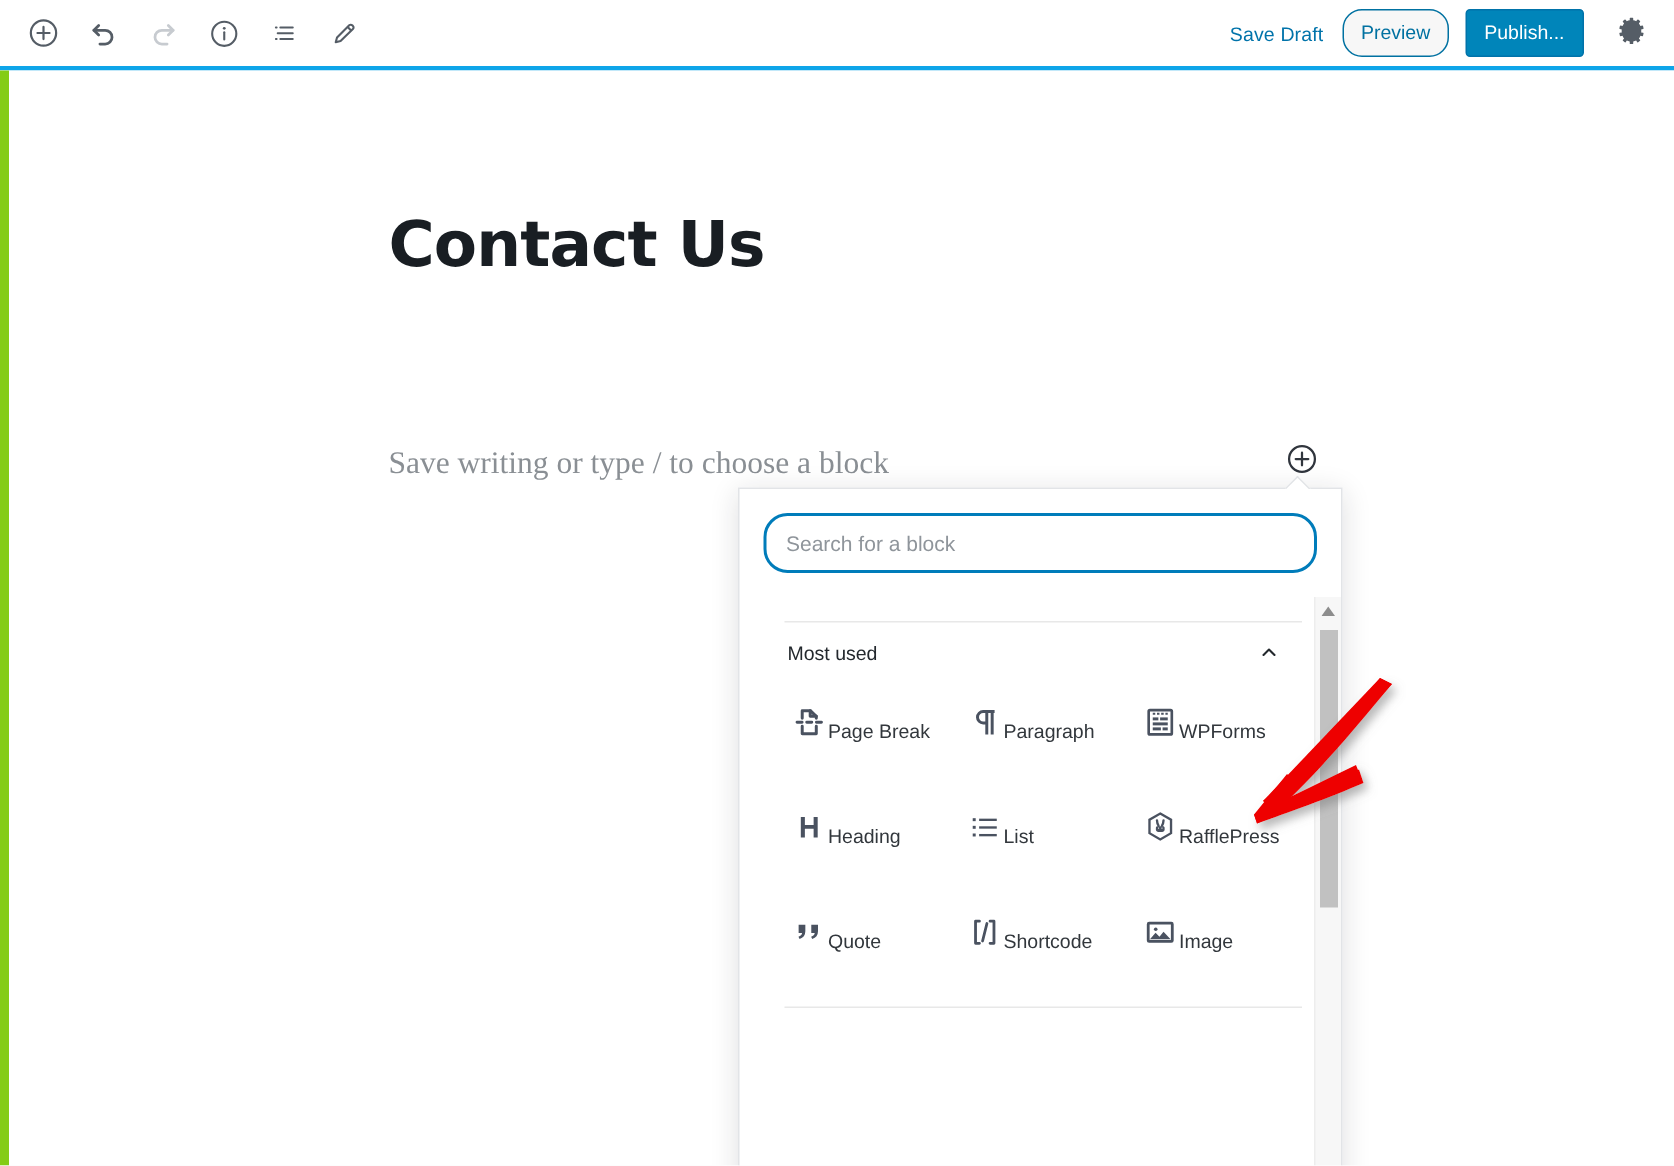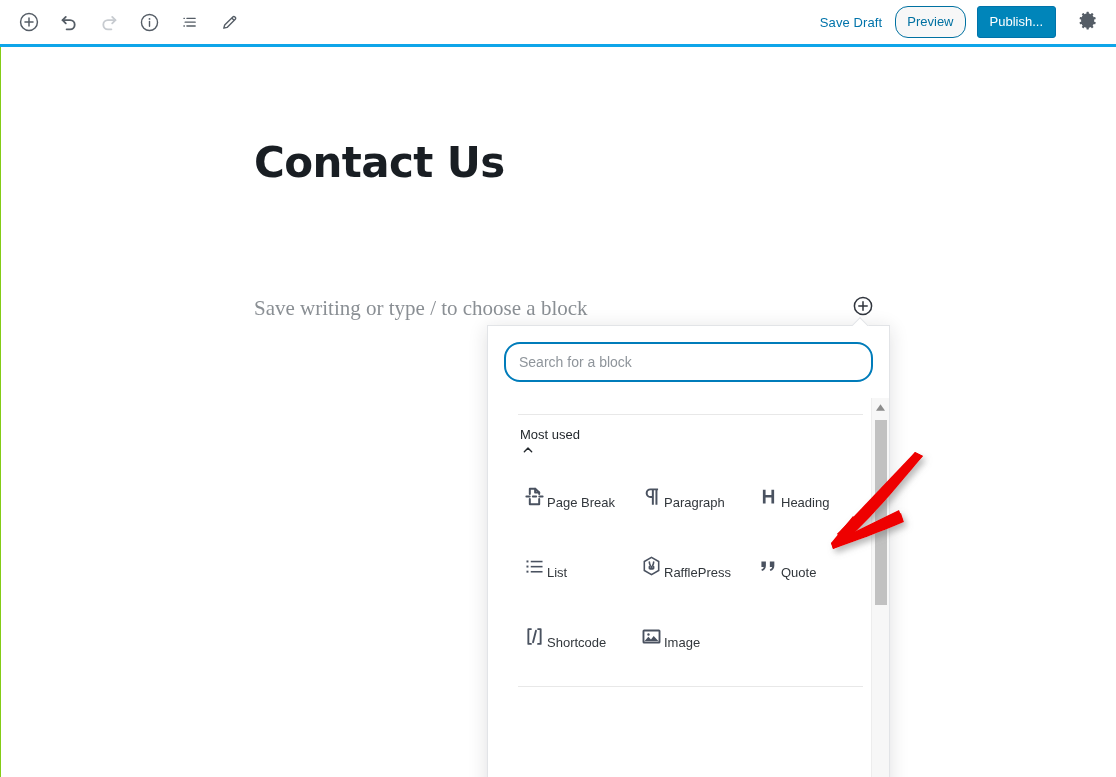--- a/index.html
+++ b/index.html
@@ -87,21 +87,21 @@
     color: #555d66;
     margin-left: 3px;
   }
 
   
   .editor-canvas {
     position: absolute;
     top: 47px; left: 0;
     width: 1116px; height: 730px;
     background: #ffffff;
-    border-left: 1px solid #84cc16;
+    border-left: 6px solid #84cc16;
     overflow: hidden;
     padding-left: 31px;
   }
   .post-title {
     position: absolute;
     left: 253px; top: 93px;
     font-family: "DejaVu Sans", sans-serif;
     font-size: 42px;
     font-weight: 700;
     letter-spacing: -0.6px;
@@ -181,25 +181,24 @@
     position: relative;
     width: 375px;
     padding: 0 16px;
   }
   .divider-top {
     margin: 16px 14px 0 14px;
     border-top: 1px solid #e8e8e8;
     width: 345px;
   }
   .panel-header {
-    display: flex; align-items: flex-start; justify-content: space-between;
+    display: flex; align-items: center; justify-content: space-between;
     padding: 12px 18px 6px 16px;
     width: 363px;
     cursor: pointer;
-    flex-direction: column;
   }
   .panel-title {
     font-size: 13px;
     color: #23282d;
     font-family: "Liberation Sans", sans-serif;
   }
   .chevron { color: #23282d; display: flex; }
 
   .block-grid {
     display: grid;
@@ -403,20 +402,34 @@
 
             <button class="block-item">
               <span class="block-icon">
                 <svg width="25" height="25" viewBox="0 0 24 24" fill="currentColor">
                   <path d="M18.3 4.2H11a4.6 4.6 0 0 0 0 9.2h1.35v6.4h1.9V6.1h1.55v13.7h1.9V6.1h.6V4.2zm-5.95 7.3H11a2.7 2.7 0 0 1 0-5.4h1.35v5.4z"></path>
                 </svg>
               </span>
               <span class="block-label">Paragraph</span>
             </button>
 
+            <button class="block-item">
+              <span class="block-icon">
+                <svg width="25" height="25" viewBox="0 0 24 24" fill="none" stroke="currentColor" stroke-width="1.7">
+                  <rect x="4.6" y="4.2" width="14.8" height="15.6" rx="0.8"></rect>
+                  <path d="M7.2 6.6h9.6" stroke-width="1.3" stroke-dasharray="1.6 1.1"></path>
+                  <rect x="7.2" y="8.9" width="3.6" height="1.9" fill="currentColor" stroke="none"></rect>
+                  <rect x="11.9" y="8.9" width="4.9" height="1.9" fill="currentColor" stroke="none"></rect>
+                  <rect x="7.2" y="12.1" width="9.6" height="1.9" fill="currentColor" stroke="none"></rect>
+                  <rect x="7.2" y="15.3" width="5.2" height="1.9" fill="currentColor" stroke="none"></rect>
+                  <rect x="13.5" y="15.3" width="3.3" height="1.9" fill="currentColor" stroke="none"></rect>
+                </svg>
+              </span>
+              <span class="block-label">WPForms</span>
+            </button>
 
             <button class="block-item">
               <span class="block-icon">
                 <svg width="25" height="25" viewBox="0 0 24 24" fill="currentColor">
                   <path d="M6.6 5.4h2.6v5.1h5.6V5.4h2.6v13.2h-2.6v-5.6H9.2v5.6H6.6z"></path>
                 </svg>
               </span>
               <span class="block-label">Heading</span>
             </button>
 

